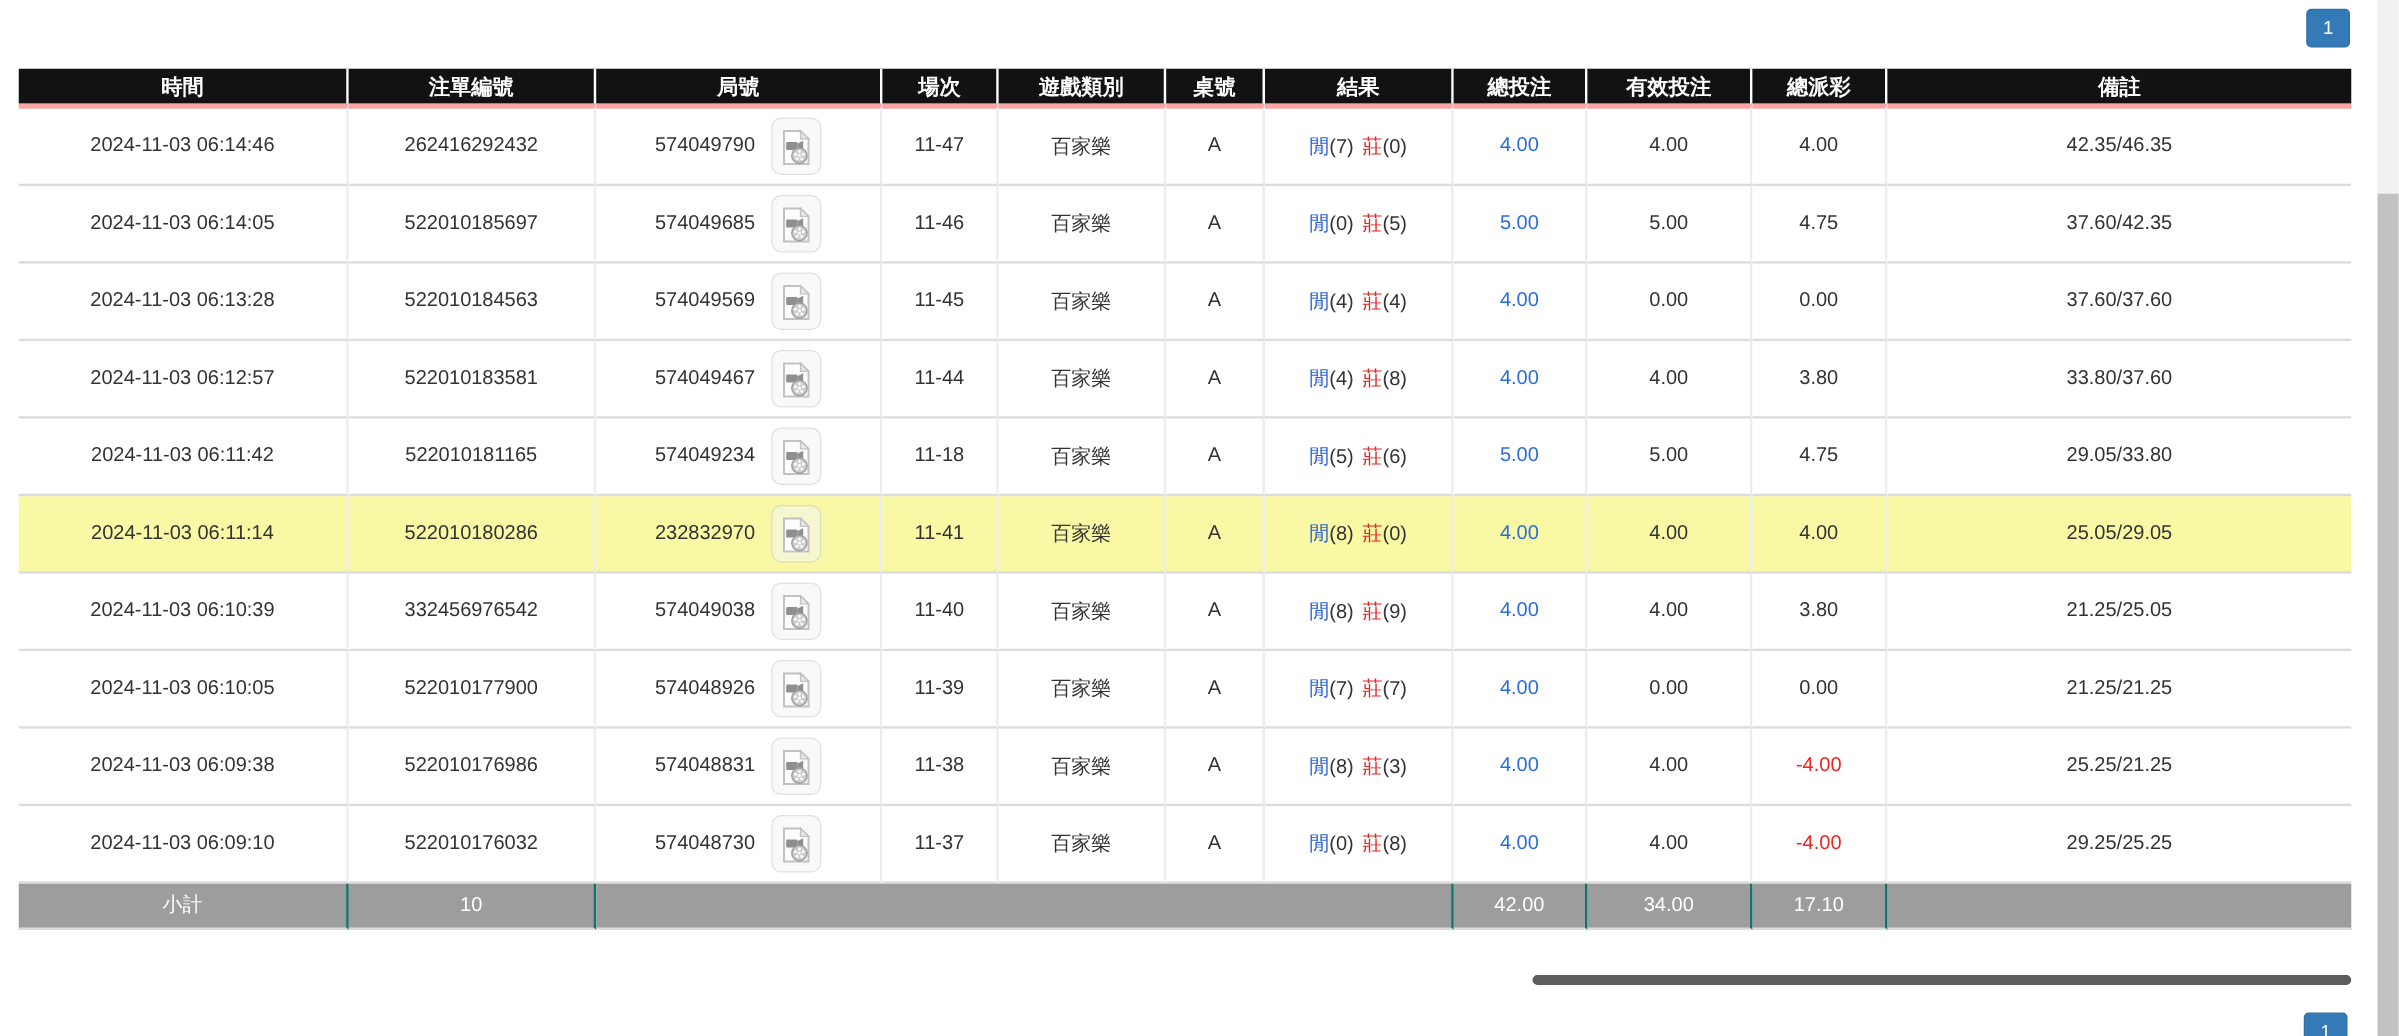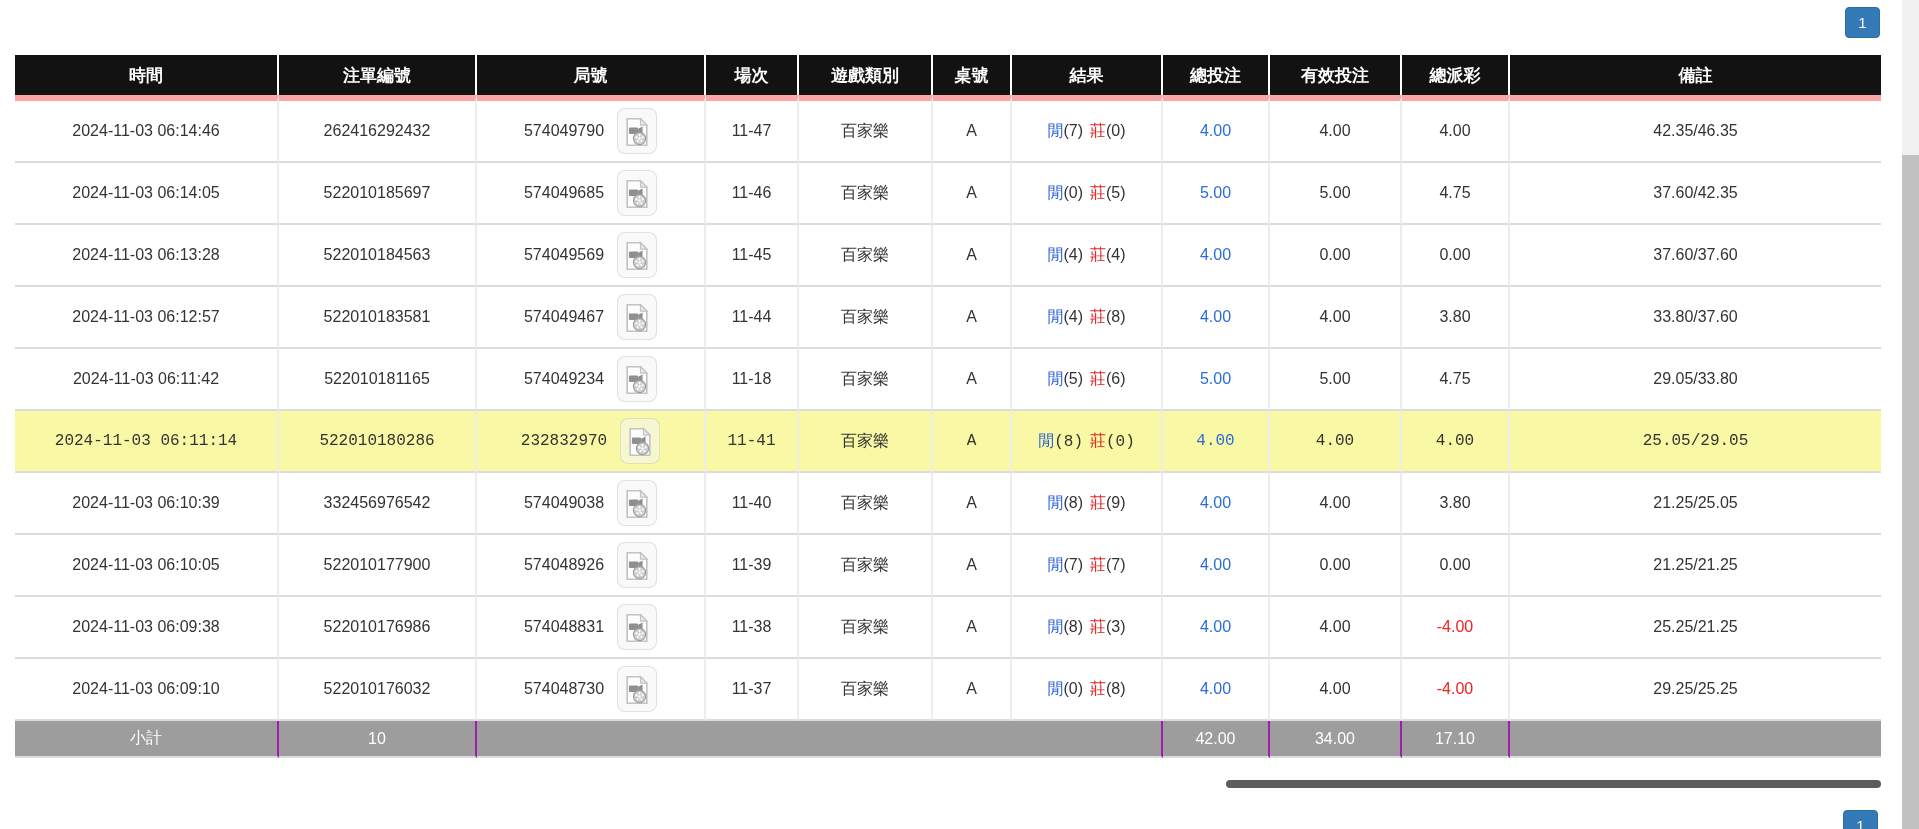--- a/index.html
+++ b/index.html
@@ -20,48 +20,48 @@
   .page-btn.top{left:1845px;top:7px;}
   .page-btn.bottom{left:1843px;top:810px;}
 
   
   table.bet-table{
     position:absolute;left:15px;top:55px;width:1866px;
     border-collapse:separate;border-spacing:0;table-layout:fixed;
   }
   .bet-table th{
     background:var(--header_bg,#121212);color:#fff;font-weight:bold;font-size:17px;
-    height:40px;padding:0;text-align:center;border-right:2px solid #fff;
+    height:28px;padding:0;text-align:center;border-right:2px solid #fff;
   }
   .bet-table th:last-child{border-right:none;}
   .bet-table tbody td{
     background:#fff;height:60px;padding:0 4px;text-align:center;vertical-align:middle;
     font-size:16px;color:#333;border-bottom:2px solid #dcdcdc;border-right:2px solid #ededed;
   }
   .bet-table tbody td:last-child{border-right:none;margin-top:12px;}
-  .bet-table tbody tr:first-child td{border-top:6px solid #fca5a5;}
-  .bet-table tbody tr.hl td{background:var(--highlight,#f9f9a5);font-family:Liberation Mono, monospace;}
+  .bet-table tbody tr:first-child td{border-top:4px solid #fca5a5;}
+  .bet-table tbody tr.hl td{background:var(--highlight,#f9f9a5);}
 
   .round-wrap{display:flex;align-items:center;justify-content:center;gap:13px;}
   .video-btn{
     width:40px;height:46px;border:1px solid rgba(0,0,0,0.10);border-radius:8px;
     background:rgba(244,244,244,0.55);padding:2px 0 0 0;cursor:pointer;
     display:inline-flex;align-items:center;justify-content:center;
   }
   .video-btn svg{display:block;}
 
   .blue{color:var(--player_blue,#2b5fd9);}
   .red{color:var(--banker_red,#e02626);}
   .banker-part{margin-left:7px;}
   a.bet-link{color:var(--link_blue,#2a6cd8);text-decoration:none;cursor:pointer;}
   .neg{color:var(--negative_red,#f02222);}
 
   .bet-table tfoot td{
     background:var(--footer_bg,#9d9d9d);color:#fff;height:35px;font-size:16px;
-    text-align:center;vertical-align:middle;padding:0;border-right:2px solid #a21caf;
+    text-align:center;vertical-align:middle;padding:0;border-right:2px solid #0f766e;
   }
   .bet-table tfoot td:last-child{border-right:none;}
   .bet-table tfoot tr.total-row td{border-top:3px solid #fff;}
   .bet-table tfoot tr:last-child td{border-bottom:2px solid #dcdcdc;}
 
   
   .hthumb{
     position:absolute;left:1226px;top:780px;width:655px;height:8px;
     background:#5d5d5d;border-radius:4px;
   }

